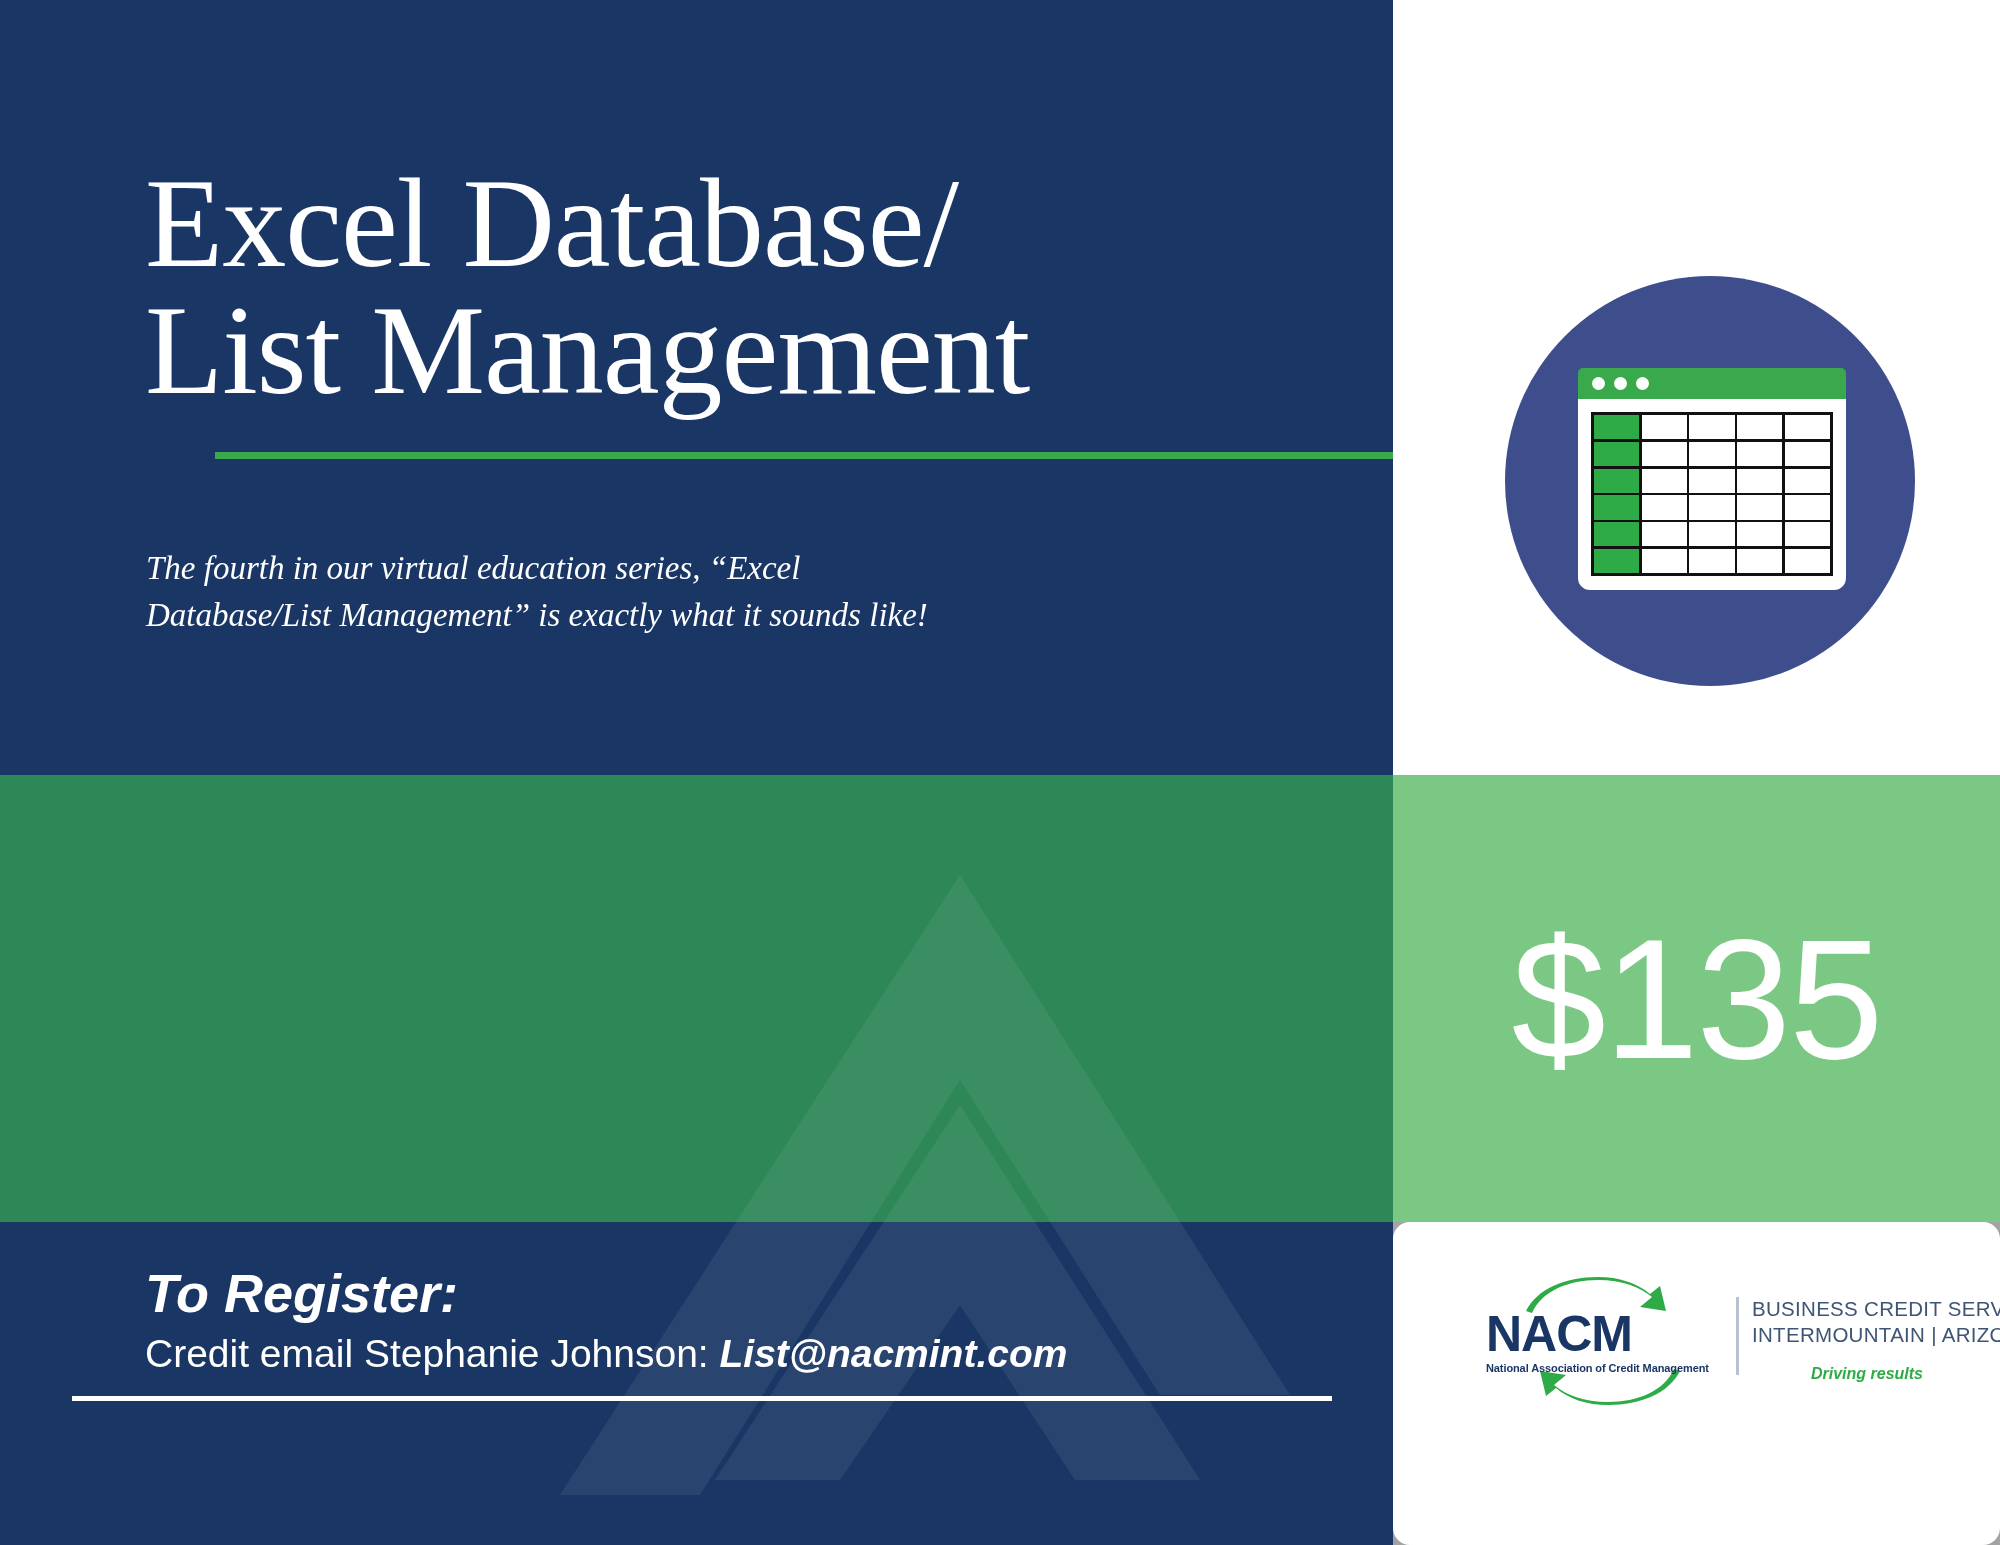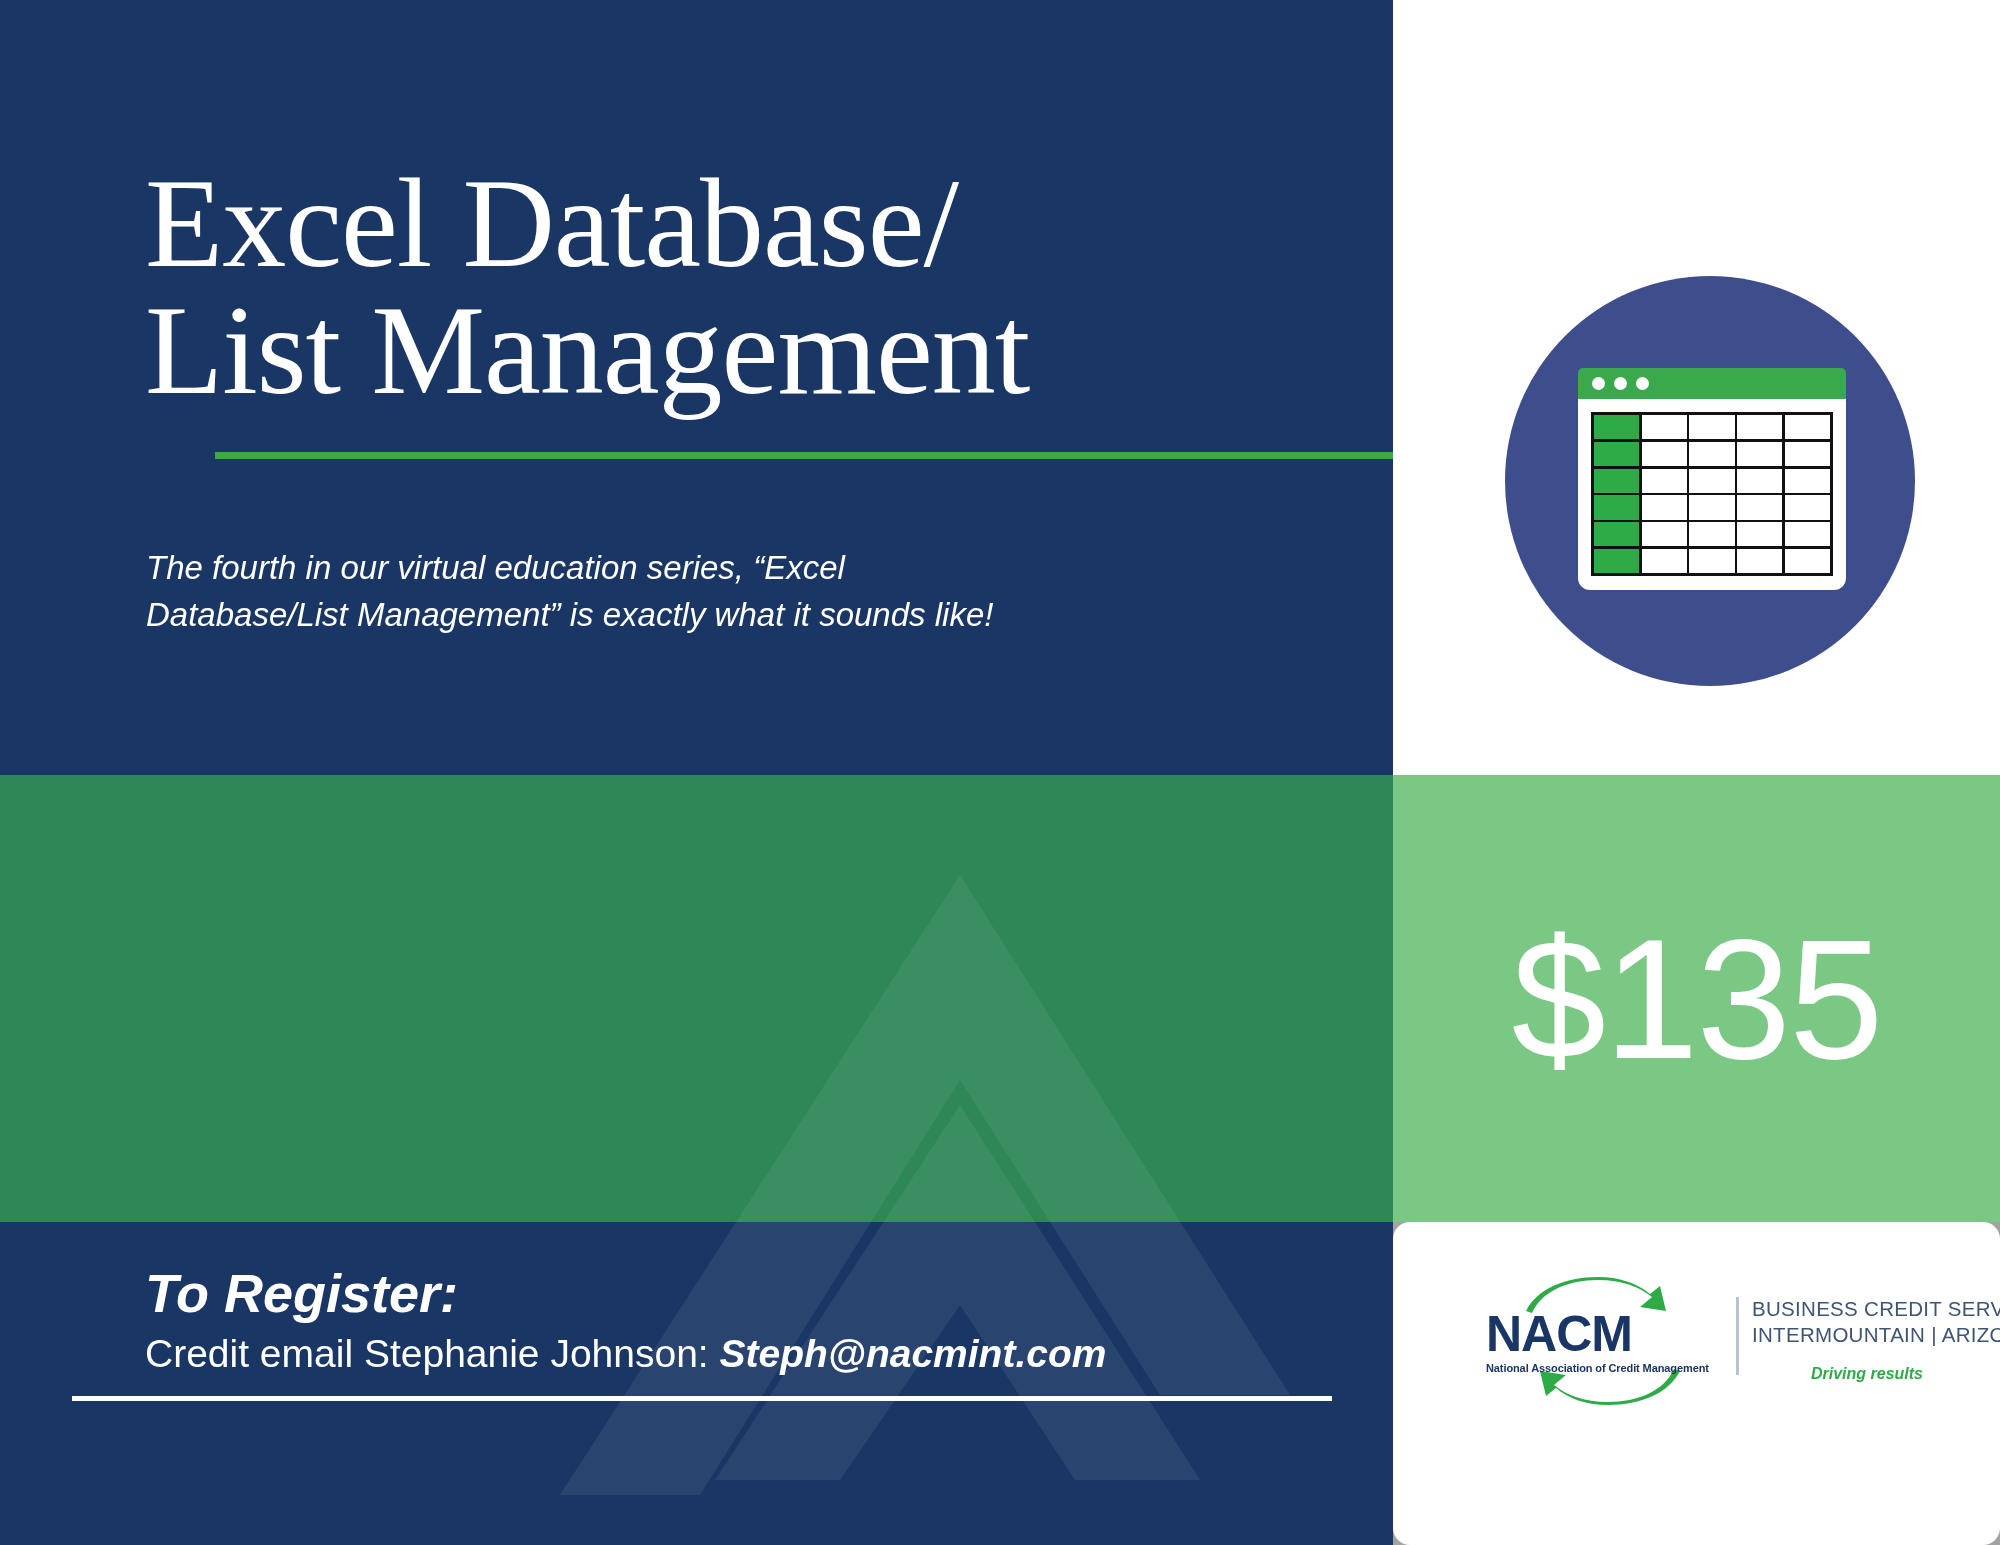--- a/index.html
+++ b/index.html
@@ -38,21 +38,21 @@
     position:absolute; left:145px; top:160px; width:1180px;
     font-family:"Liberation Serif", serif;
     color:#ffffff;
     font-size:128px;
     line-height:0.99;
     letter-spacing:-1px;
     white-space:pre-line;
   }
   #subtitle {
     position:absolute; left:146px; top:545px; width:1110px;
-    font-family:Liberation Sans, sans-serif;
+    font-family:Liberation Serif, serif;
     font-style:italic;
     color:#ffffff;
     font-size:33px;
     line-height:1.42;
     white-space:pre-line;
   }
 
   
   #icon-circle {
     position:absolute; left:1505px; top:276px; width:410px; height:410px;
@@ -211,21 +211,21 @@
 
   <div id="register-panel" class="panel">
 
     <svg id="watermark-blue" viewBox="0 0 1393 770" preserveAspectRatio="none">
       <polygon fill="#ffffff" points="960,100 1290,620 1160,620 960,305 700,720 560,720"></polygon>
       <polygon fill="#ffffff" points="960,330 1200,705 1075,705 960,530 840,705 715,705"></polygon>
     </svg>
 
     <div id="register-heading">To Register:</div>
     <div id="register-line">
-      <span>Credit email Stephanie Johnson: </span><span class="email">Steph@nacmint.com</span>
+      <span>Credit email Stephanie Johnson: </span><span class="email">List@nacmint.com</span>
     </div>
     <div id="footer-rule"></div>
   </div>
 
   <div id="logo-panel" class="panel">
     <div id="logo">
 
       <svg id="logo-mark" viewBox="0 0 246 128">
         <path d="M52 36 C62 14 88 3 118 3 C142 3 160 10 172 20 L160 30 L186 34 L180 9 L170 17
                  C157 6 139 0 118 0 C85 0 57 12 46 34 Z" fill="#2eaa46"></path>

